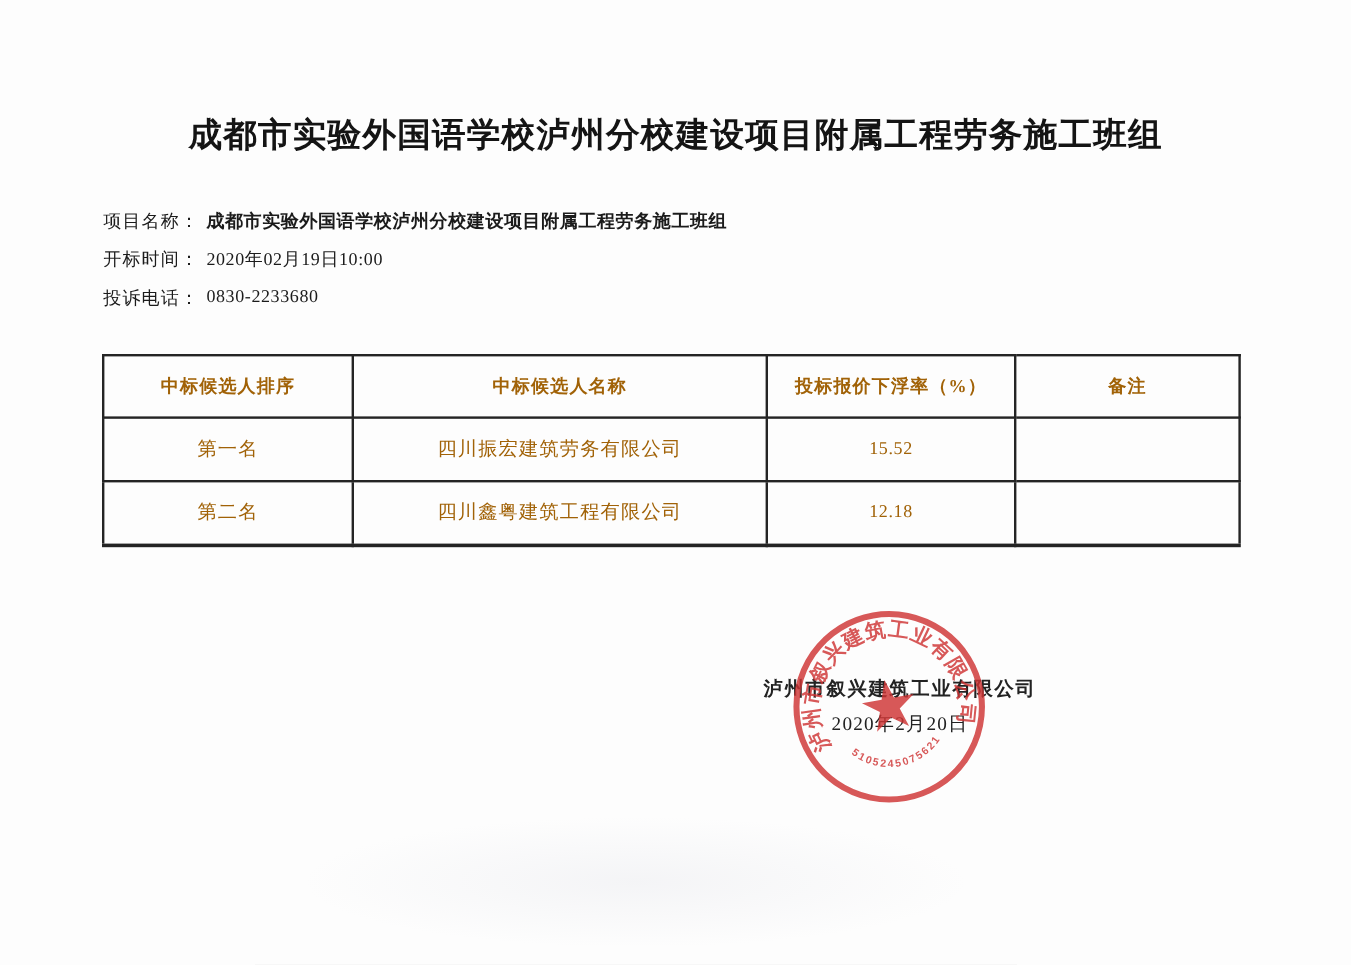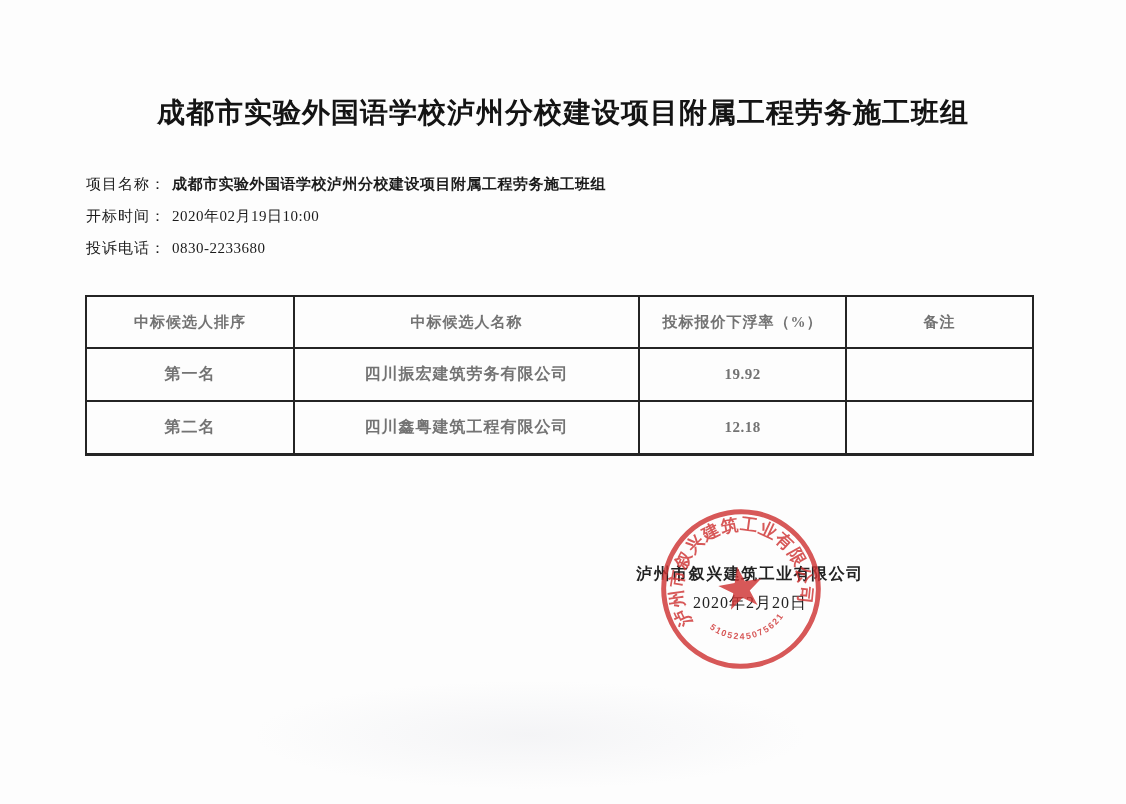--- a/index.html
+++ b/index.html
@@ -38,26 +38,26 @@
   table.bid{
     position:absolute;left:85px;top:295px;
     width:947px;border-collapse:collapse;
     table-layout:fixed;
     border:2px solid #242424;
     border-bottom-width:3px;
   }
   table.bid th, table.bid td{
     border:2px solid #242424;
     text-align:center;vertical-align:middle;
-    font-size:15px;color:#737373;
+    font-size:15px;color:#a16207;
     padding:0;
     letter-spacing:1px;
   }
   table.bid th{height:50px;font-weight:bold;}
-  table.bid td{height:51px;font-weight:bold;font-size:16px;}
+  table.bid td{height:51px;font-weight:normal;font-size:16px;}
   table.bid td.num{font-size:15px;letter-spacing:0.5px;}
   .signature{
     position:absolute;left:595px;top:564px;width:310px;
     text-align:center;color:#222;
     z-index:2;
   }
   .sig-company{font-size:16px;font-weight:bold;letter-spacing:1.5px;}
   .sig-date{font-size:16px;margin-top:8px;letter-spacing:1px;font-family:Liberation Serif, serif;}
   .seal{
     position:absolute;left:657px;top:505px;width:168px;height:168px;
@@ -102,21 +102,21 @@
         <th>中标候选人排序</th>
         <th>中标候选人名称</th>
         <th>投标报价下浮率（%）</th>
         <th>备注</th>
       </tr>
     </thead>
     <tbody>
       <tr>
         <td>第一名</td>
         <td>四川振宏建筑劳务有限公司</td>
-        <td class="num">19.92</td>
+        <td class="num">15.52</td>
         <td></td>
       </tr>
       <tr>
         <td>第二名</td>
         <td>四川鑫粤建筑工程有限公司</td>
         <td class="num">12.18</td>
         <td></td>
       </tr>
     </tbody>
   </table>

